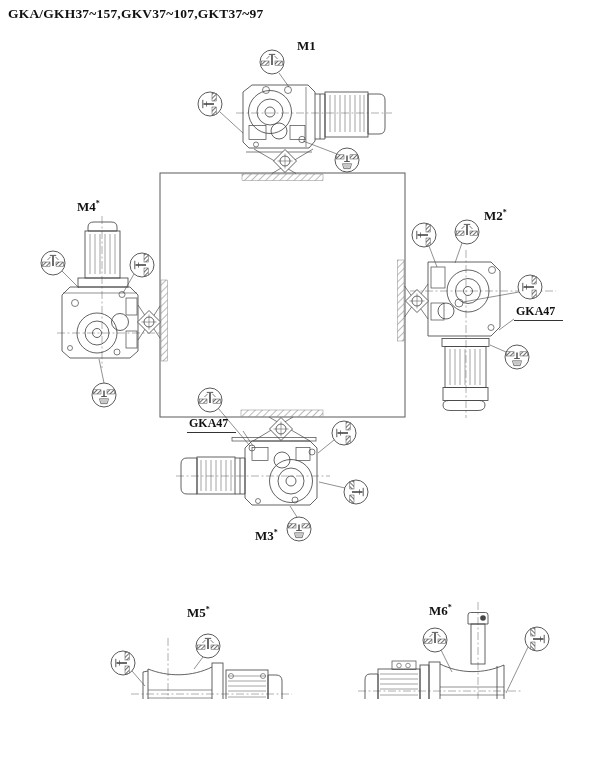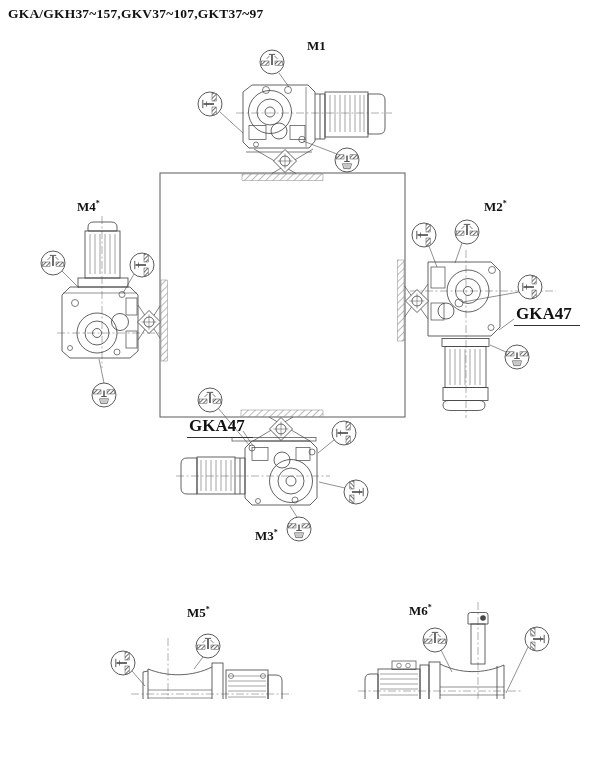--- a/index.html
+++ b/index.html
@@ -2,21 +2,21 @@
 <html><head>
 <meta charset="utf-8">
 <style>
   html,body{margin:0;padding:0;background:#fff;}
   .canvas{position:relative;width:600px;height:699px;background:#fff;overflow:hidden;
           font-family:"Liberation Serif", serif;}
   .title{position:absolute;left:8px;top:6px;font-weight:bold;font-size:13.5px;color:#111;
          letter-spacing:0.2px;white-space:nowrap;}
   .pos-label{position:absolute;font-weight:bold;font-size:13px;color:#111;white-space:nowrap;}
   .pos-label sup{font-size:8px;line-height:0;}
-  .gka-label{position:absolute;font-weight:bold;font-size:17px;color:#111;white-space:nowrap;
+  .gka-label{position:absolute;font-weight:bold;font-size:12px;color:#111;white-space:nowrap;
              border-bottom:1px solid #333;padding:0 8px 1px 2px;}
   svg{position:absolute;left:0;top:0;}
 </style>
 </head>
 <body>
 
 <div class="canvas">
 
 <svg width="600" height="783" viewBox="0 0 600 783">
   <defs>
@@ -250,29 +250,29 @@
     <line x1="528" y1="647" x2="506" y2="693" stroke-width="0.6"></line>
     <line x1="468" y1="733" x2="444" y2="713" stroke-width="0.6"></line>
     <use href="#plug-top" x="435" y="640"></use>
     <use href="#plug-side" transform="translate(537,639) scale(-1,1)"></use>
     <use href="#plug-bottom" x="475" y="742"></use>
   </g>
 </svg>
 
 <div class="title">GKA/GKH37~157,GKV37~107,GKT37~97</div>
 
-<div class="pos-label" style="left:307px;top:38px;"><span>M1</span><sup></sup></div>
-
-<div class="pos-label" style="left:484px;top:199px;"><span>M2</span><sup>*</sup></div>
+<div class="pos-label" style="left:297px;top:38px;"><span>M1</span><sup></sup></div>
+
+<div class="pos-label" style="left:484px;top:208px;"><span>M2</span><sup>*</sup></div>
 
 <div class="pos-label" style="left:255px;top:528px;"><span>M3</span><sup>*</sup></div>
 
 <div class="pos-label" style="left:77px;top:199px;"><span>M4</span><sup>*</sup></div>
 
 <div class="pos-label" style="left:187px;top:605px;"><span>M5</span><sup>*</sup></div>
 
-<div class="pos-label" style="left:409px;top:603px;"><span>M6</span><sup>*</sup></div>
+<div class="pos-label" style="left:429px;top:603px;"><span>M6</span><sup>*</sup></div>
 
 <div class="gka-label" style="left:514px;top:304px;">GKA47</div>
 
 <div class="gka-label" style="left:187px;top:416px;">GKA47</div>
 
 </div>
 
 </body></html>

